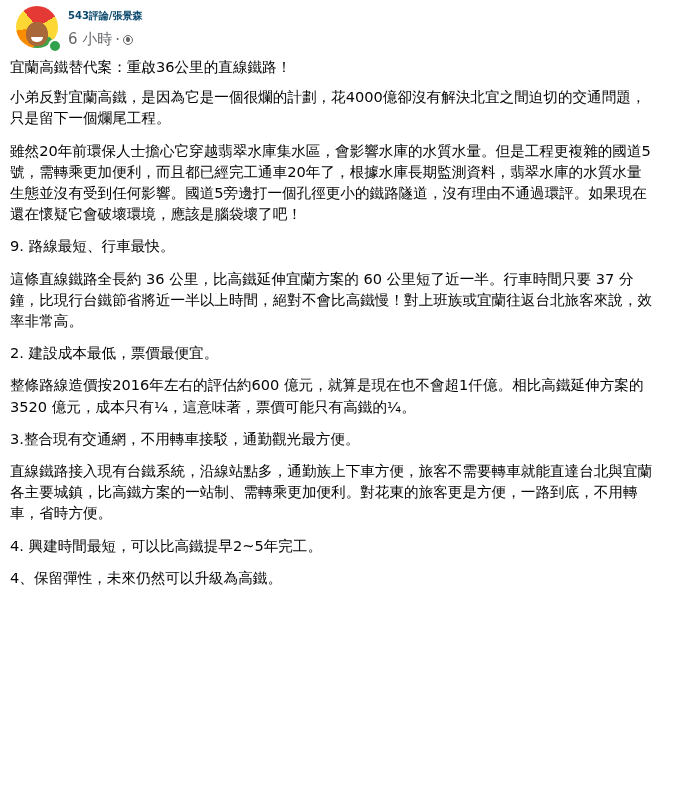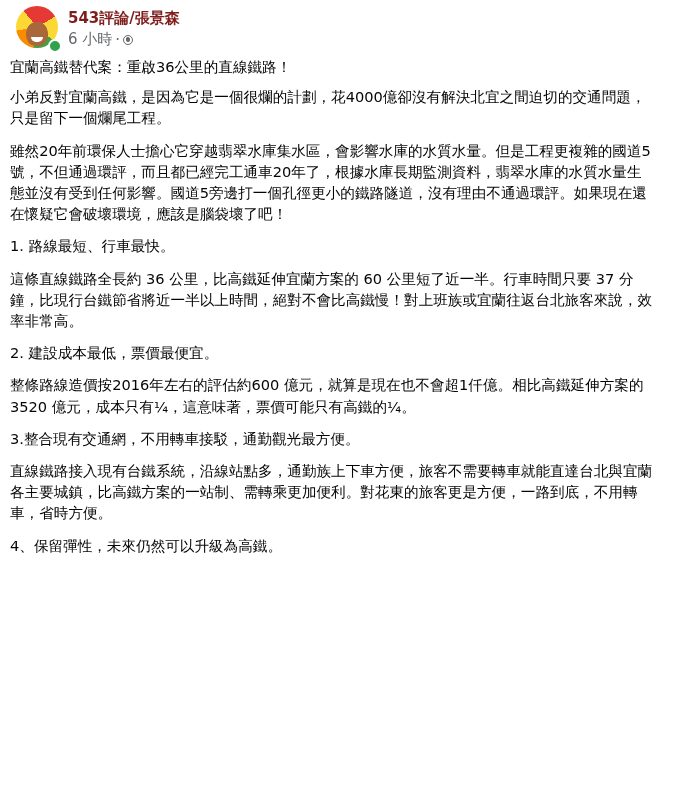--- a/index.html
+++ b/index.html
@@ -6,21 +6,21 @@
   body { width:675px; height:800px; overflow:hidden; font-family:"DejaVu Sans","Liberation Sans",sans-serif; color:#050505; }
   .post { padding:0 0 0 8px; }
   .header { position:relative; height:56px; }
   .avatar { position:absolute; left:8px; top:6px; width:42px; height:42px; border-radius:50%;
     background: radial-gradient(circle at 50% 62%, #b8743e 0 30%, transparent 31%),
                 conic-gradient(#e53935 0 60deg,#fdd835 60deg 130deg,#43a047 130deg 190deg,#fb8c00 190deg 260deg,#fdd835 260deg 320deg,#e53935 320deg 360deg);
     overflow:hidden; }
   .avatar-face { position:absolute; left:10px; top:16px; width:22px; height:24px; border-radius:50% 50% 45% 45%; background:#a8683a; }
   .avatar-smile { position:absolute; left:15px; top:31px; width:12px; height:5px; border-radius:0 0 6px 6px; background:#fff; }
   .online-dot { position:absolute; left:40px; top:39px; width:10px; height:10px; border-radius:50%; background:#31a24c; border:2px solid #fff; }
-  .name { position:absolute; left:60px; top:9px; font-size:15px; font-weight:bold; color:#7f1d1d; }
+  .name { position:absolute; left:60px; top:9px; font-size:10px; font-weight:bold; color:#0c4a6e; }
   .meta { position:absolute; left:60px; top:30px; font-size:15px; color:#65676b; display:flex; align-items:center; gap:3px; }
   .globe { display:inline-block; width:10px; height:10px; border-radius:50%; border:1.4px solid #65676b; position:relative; box-sizing:border-box; }
   .globe::after { content:""; position:absolute; left:2px; top:1px; width:4px; height:5px; background:#65676b; border-radius:40% 60% 50% 50%; }
   .content { padding:0 10px 0 2px; font-size:14.6px; line-height:21.2px; }
   .content p { margin:0 10px 11px 0; white-space:pre-wrap; }
   .title { margin-bottom:9px !important; }
 </style>
 </head>
 <body>
 
@@ -35,23 +35,24 @@
     <div class="meta">
       <span>6 小時</span>
       <span>·</span>
       <span class="globe"></span>
     </div>
   </div>
 
   <div class="content">
     <p class="title">宜蘭高鐵替代案：重啟36公里的直線鐵路！</p>
     <p>小弟反對宜蘭高鐵，是因為它是一個很爛的計劃，花4000億卻沒有解決北宜之間迫切的交通問題，只是留下一個爛尾工程。</p>
-    <p>雖然20年前環保人士擔心它穿越翡翠水庫集水區，會影響水庫的水質水量。但是工程更複雜的國道5號，不但通過環評，而且都已經完工通車20年了，根據水庫長期監測資料，翡翠水庫的水質水量生態並沒有受到任何影響。國道5旁邊打一個孔徑更小的鐵路隧道，沒有理由不通過環評。如果現在還在懷疑它會破壞環境，應該是腦袋壞了吧！</p>
-    <p>1. 路線最短、行車最快。</p>
+    <p>雖然20年前環保人士擔心它穿越翡翠水庫集水區，會影響水庫的水質水量。但是工程更複雜的國道5號，需轉乘更加便利，而且都已經完工通車20年了，根據水庫長期監測資料，翡翠水庫的水質水量生態並沒有受到任何影響。國道5旁邊打一個孔徑更小的鐵路隧道，沒有理由不通過環評。如果現在還在懷疑它會破壞環境，應該是腦袋壞了吧！</p>
+    <p>9. 路線最短、行車最快。</p>
     <p>這條直線鐵路全長約 36 公里，比高鐵延伸宜蘭方案的 60 公里短了近一半。行車時間只要 37 分鐘，比現行台鐵節省將近一半以上時間，絕對不會比高鐵慢！對上班族或宜蘭往返台北旅客來說，效率非常高。</p>
     <p>2. 建設成本最低，票價最便宜。</p>
     <p>整條路線造價按2016年左右的評估約600 億元，就算是現在也不會超1仟億。相比高鐵延伸方案的3520 億元，成本只有¼，這意味著，票價可能只有高鐵的¼。</p>
     <p>3.整合現有交通網，不用轉車接駁，通勤觀光最方便。</p>
     <p>直線鐵路接入現有台鐵系統，沿線站點多，通勤族上下車方便，旅客不需要轉車就能直達台北與宜蘭各主要城鎮，比高鐵方案的一站制、需轉乘更加便利。對花東的旅客更是方便，一路到底，不用轉車，省時方便。</p>
+    <p>4. 興建時間最短，可以比高鐵提早2~5年完工。</p>
     <p>4、保留彈性，未來仍然可以升級為高鐵。</p>
 
   </div>
 </div>
 
 </body></html>

